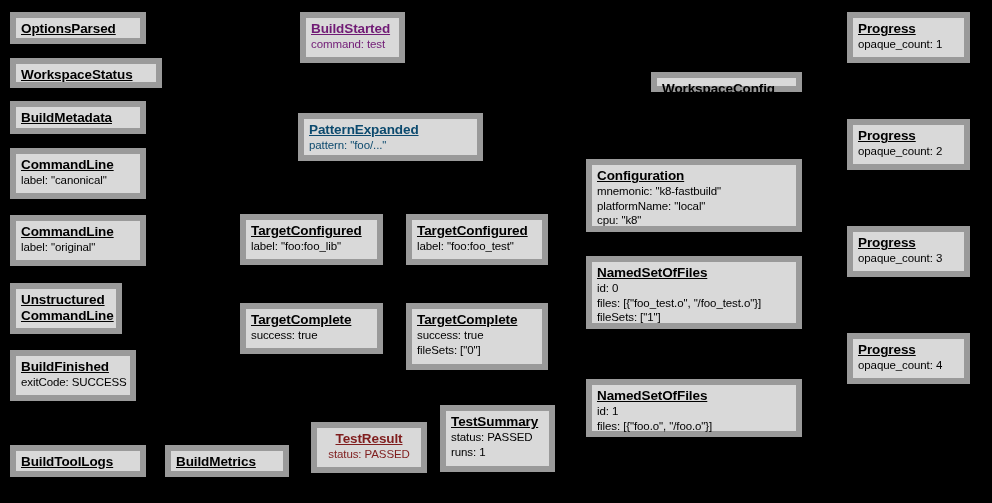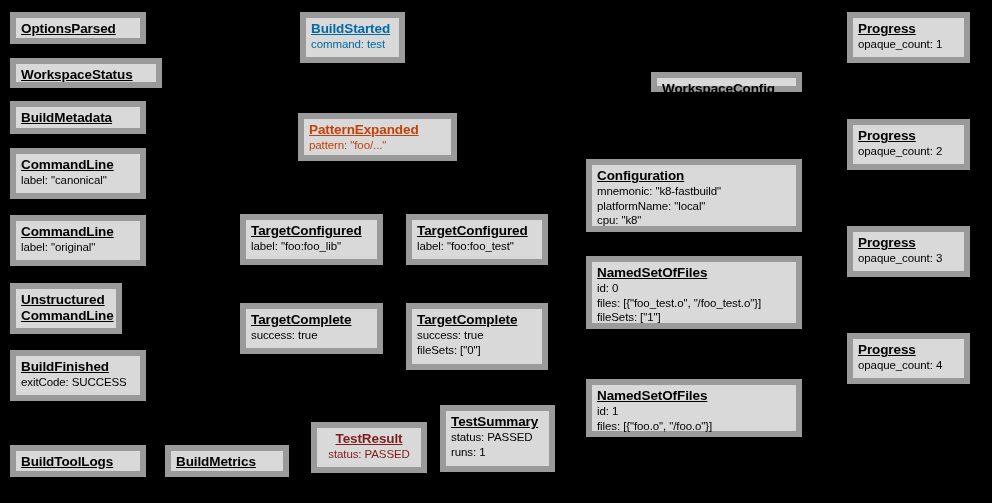--- a/index.html
+++ b/index.html
@@ -64,39 +64,39 @@
     <div class="node" style="left: 10px; top: 215px; width: 136px; height: 51px; background: rgb(217, 217, 217); border-color: rgb(154, 154, 154); color: rgb(0, 0, 0);">
       <div class="node-title">CommandLine</div>
       <div class="node-props">
         <div>label: "original"</div>
       </div>
     </div>
     <div class="node" style="left: 10px; top: 283px; width: 112px; height: 51px; background: rgb(217, 217, 217); border-color: rgb(154, 154, 154); color: rgb(0, 0, 0);">
       <div class="node-title">Unstructured
 CommandLine</div>
     </div>
-    <div class="node" style="left: 10px; top: 350px; width: 136px; height: 51px; background: rgb(217, 217, 217); border-color: rgb(154, 154, 154); color: rgb(0, 0, 0);">
+    <div class="node" style="left: 10px; top: 350px; width: 126px; height: 51px; background: rgb(217, 217, 217); border-color: rgb(154, 154, 154); color: rgb(0, 0, 0);">
       <div class="node-title">BuildFinished</div>
       <div class="node-props">
         <div>exitCode: SUCCESS</div>
       </div>
     </div>
     <div class="node" style="left: 10px; top: 445px; width: 136px; height: 32px; background: rgb(217, 217, 217); border-color: rgb(154, 154, 154); color: rgb(0, 0, 0);">
       <div class="node-title">BuildToolLogs</div>
     </div>
     <div class="node" style="left: 165px; top: 445px; width: 124px; height: 32px; background: rgb(217, 217, 217); border-color: rgb(154, 154, 154); color: rgb(0, 0, 0);">
       <div class="node-title">BuildMetrics</div>
     </div>
-    <div class="node" style="left: 300px; top: 12px; width: 105px; height: 51px; background: rgb(217, 217, 217); border-color: rgb(154, 154, 154); color: #0369a1;">
+    <div class="node" style="left: 300px; top: 12px; width: 105px; height: 51px; background: rgb(217, 217, 217); border-color: rgb(154, 154, 154); color: #701a75;">
       <div class="node-title">BuildStarted</div>
       <div class="node-props">
         <div>command: test</div>
       </div>
     </div>
-    <div class="node" style="left: 298px; top: 113px; width: 159px; height: 48px; background: rgb(217, 217, 217); border-color: rgb(154, 154, 154); color: #c2410c;">
+    <div class="node" style="left: 298px; top: 113px; width: 185px; height: 48px; background: rgb(217, 217, 217); border-color: rgb(154, 154, 154); color: #0c4a6e;">
       <div class="node-title">PatternExpanded</div>
       <div class="node-props">
         <div>pattern: "foo/..."</div>
       </div>
     </div>
     <div class="node" style="left: 240px; top: 214px; width: 143px; height: 51px; background: rgb(217, 217, 217); border-color: rgb(154, 154, 154); color: rgb(0, 0, 0);">
       <div class="node-title">TargetConfigured</div>
       <div class="node-props">
         <div>label: "foo:foo_lib"</div>
       </div>

